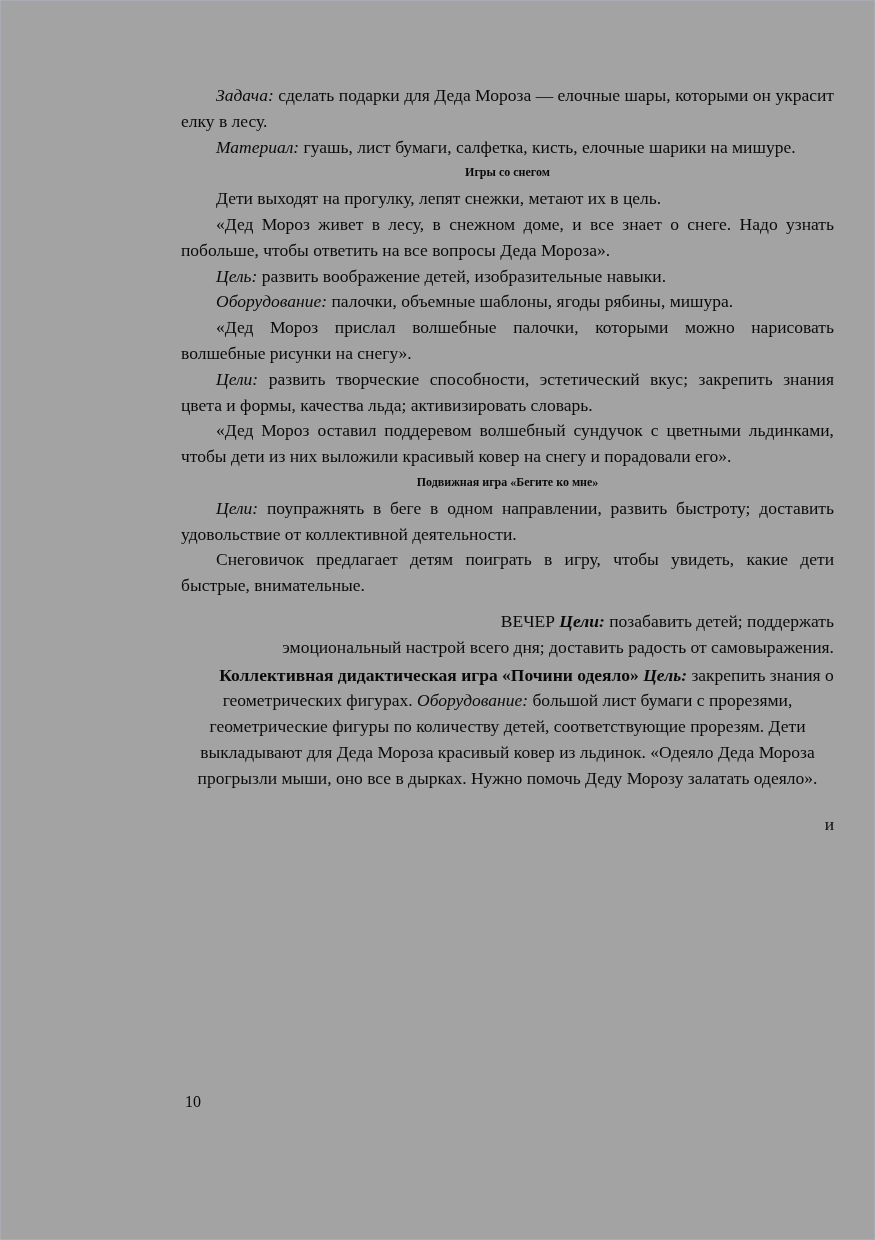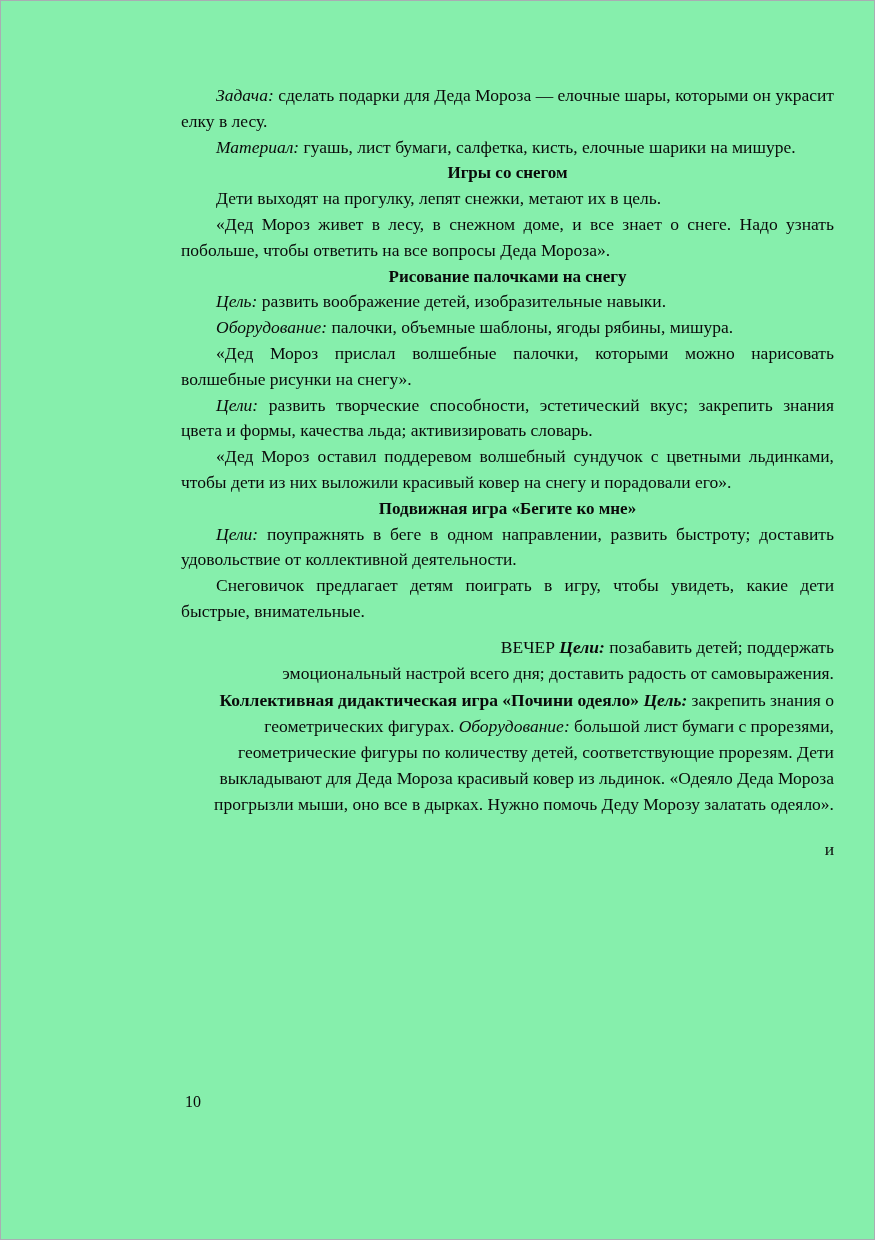--- a/index.html
+++ b/index.html
@@ -1,20 +1,20 @@
 <!DOCTYPE html>
 <html><head>
 <meta charset="utf-8">
 <style>
   html, body { margin: 0; padding: 0; background: #ffffff; }
   .page {
     position: relative;
     width: 875px;
     height: 1240px;
-    background: #86efac;
+    background: #a3a3a3;
     border: 1px solid #a9adb3;
     box-sizing: border-box;
     font-family: "Liberation Serif", serif;
     color: #0a0a0a;
     overflow: hidden;
   }
   .text-block {
     position: absolute;
     left: 180px;
     top: 82px;
@@ -22,37 +22,37 @@
     font-size: 17.5px;
     line-height: 25.8px;
   }
   p.body {
     margin: 0;
     text-align: justify;
     text-indent: 35px;
   }
   h3.heading {
     margin: 0;
-    font-size: 17px;
+    font-size: 12px;
     line-height: 25.8px;
     font-weight: bold;
     text-align: center;
   }
   .it  { font-style: italic; }
   .b   { font-weight: bold; }
   .bi  { font-weight: bold; font-style: italic; }
   p.vecher {
     margin: 10px 0 0 0;
     text-align: right;
     text-indent: 262px;
     font-family: Liberation Serif, serif;
   }
   p.loose {
     margin: 2px 0 0 0;
-    text-align: right;
+    text-align: center;
     text-indent: 38px;
   }
   p.cont-char {
     margin: 20px 0 0 0;
     text-align: right;
     text-indent: 0;
   }
   .page-number {
     position: absolute;
     left: 184px;
@@ -70,21 +70,20 @@
 
     <p class="body"><span class="it">Материал:</span><span> гуашь, лист бумаги, салфетка, кисть, елочные шарики на мишуре.</span></p>
 
     <h3 class="heading">Игры со снегом</h3>
 
 
     <p class="body"><span>Дети выходят на прогулку, лепят снежки, метают их в цель.</span></p>
 
     <p class="body"><span>«Дед Мороз живет в лесу, в снежном доме, и все знает о снеге. Надо узнать побольше, чтобы ответить на все вопросы Деда Мороза».</span></p>
 
-    <h3 class="heading">Рисование палочками на снегу</h3>
 
     <p class="body"><span class="it">Цель:</span><span> развить воображение детей, изобразительные навыки.</span></p>
 
     <p class="body"><span class="it">Оборудование:</span><span> палочки, объемные шаблоны, ягоды рябины, мишура.</span></p>
 
     <p class="body"><span>«Дед Мороз прислал волшебные палочки, которыми можно нарисовать волшебные рисунки на снегу».</span></p>
 
 
     <p class="body"><span class="it">Цели:</span><span> развить творческие способности, эстетический вкус; закрепить знания цвета и формы, качества льда; активизировать словарь.</span></p>
 

